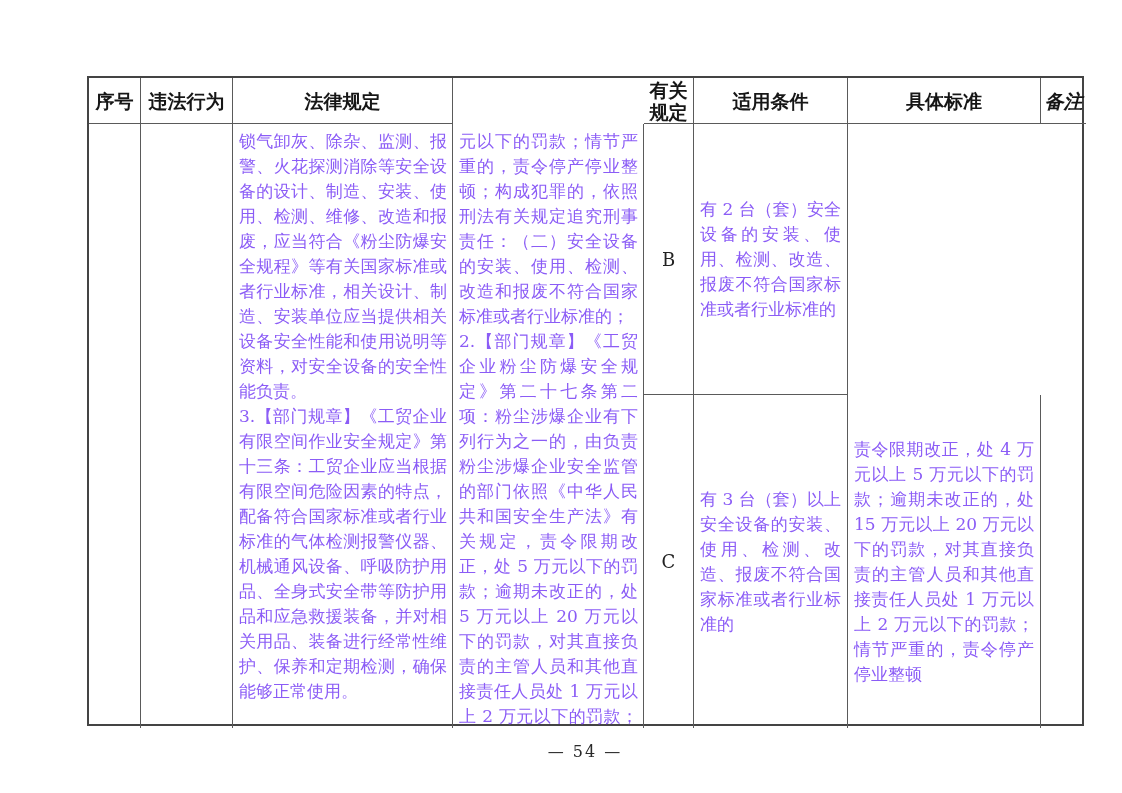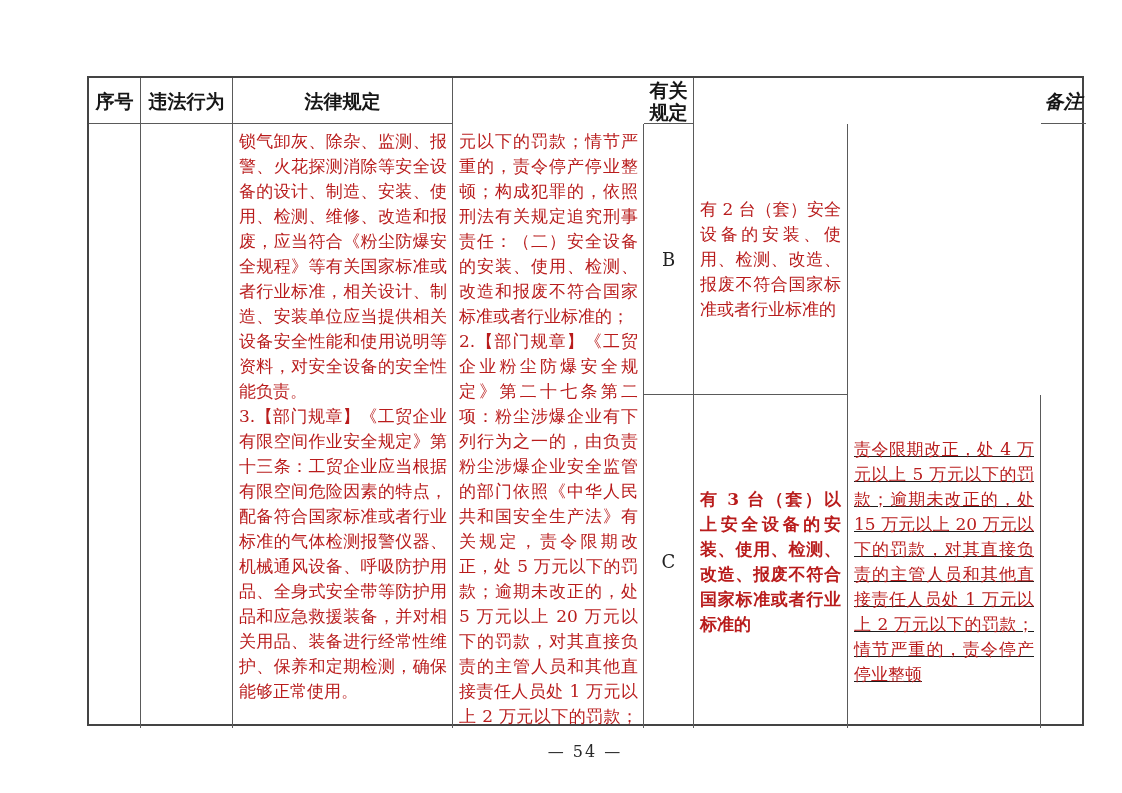--- a/index.html
+++ b/index.html
@@ -43,21 +43,21 @@
     line-height: 22px;
     color: #161616;
     padding: 0 2px;
   }
   .body-text {
     font-size: 17px;
     line-height: 25px;
     text-align: justify;
     text-justify: inter-character;
     white-space: pre-line;
-    color: #b91c1c;
+    color: #8b5cf6;
   }
   .cell.top-align { padding: 5px 5px 0 6px; }
   .cell.center-v {
     display: flex;
     align-items: center;
     padding: 0 6px;
   }
   .tier-cell {
     display: flex;
     align-items: center;
@@ -81,43 +81,45 @@
 <body>
 
 <div class="page">
 
   <div class="doc-table">
 
     <div class="cell th" style="grid-column:1; grid-row:1;">序号</div>
     <div class="cell th" style="grid-column:2; grid-row:1;">违法行为</div>
     <div class="cell th" style="grid-column:3; grid-row:1;">法律规定</div>
     <div class="cell th" style="grid-column:5; grid-row:1;">有关规定</div>
+    <div class="cell th" style="grid-column:6; grid-row:1;">适用条件</div>
+    <div class="cell th" style="grid-column:7; grid-row:1;">具体标准</div>
     <div class="cell th last-col" style="grid-column:8; grid-row:1;">备注</div>
 
     <div class="cell last-row" style="grid-column:1; grid-row:2 / span 2;"></div>
     <div class="cell last-row" style="grid-column:2; grid-row:2 / span 2;"></div>
     <div class="cell last-row top-align" style="grid-column:3; grid-row:2 / span 2;">
       <div class="body-text">锁气卸灰、除杂、监测、报警、火花探测消除等安全设备的设计、制造、安装、使用、检测、维修、改造和报废，应当符合《粉尘防爆安全规程》等有关国家标准或者行业标准，相关设计、制造、安装单位应当提供相关设备安全性能和使用说明等资料，对安全设备的安全性能负责。
 3.【部门规章】《工贸企业有限空间作业安全规定》第十三条：工贸企业应当根据有限空间危险因素的特点，配备符合国家标准或者行业标准的气体检测报警仪器、机械通风设备、呼吸防护用品、全身式安全带等防护用品和应急救援装备，并对相关用品、装备进行经常性维护、保养和定期检测，确保能够正常使用。</div>
     </div>
     <div class="cell last-row top-align" style="grid-column:4; grid-row:2 / span 2;">
       <div class="body-text">元以下的罚款；情节严重的，责令停产停业整顿；构成犯罪的，依照刑法有关规定追究刑事责任：（二）安全设备的安装、使用、检测、改造和报废不符合国家标准或者行业标准的；
 2.【部门规章】《工贸企业粉尘防爆安全规定》第二十七条第二项：粉尘涉爆企业有下列行为之一的，由负责粉尘涉爆企业安全监管的部门依照《中华人民共和国安全生产法》有关规定，责令限期改正，处 5 万元以下的罚款；逾期未改正的，处 5 万元以上 20 万元以下的罚款，对其直接负责的主管人员和其他直接责任人员处 1 万元以上 2 万元以下的罚款；情节严重的，责令停产停业整顿；构成犯罪的，依照刑法有关规定追究刑事责任：（二）粉尘防爆安全设备的安装、使用、检测、改造和报废不符合国家标准或者行业标准的；</div>
     </div>
 
     <div class="cell tier-cell" style="grid-column:5; grid-row:2;">B</div>
     <div class="cell center-v" style="grid-column:6; grid-row:2;align-items:center;">
       <div class="body-text">有 2 台（套）安全设备的安装、使用、检测、改造、报废不符合国家标准或者行业标准的</div>
     </div>
 
     <div class="cell tier-cell last-row" style="grid-column:5; grid-row:3;">C</div>
-    <div class="cell center-v last-row" style="grid-column:6; grid-row:3;font-weight:bold;">
+    <div class="cell center-v last-row" style="grid-column:6; grid-row:3;">
       <div class="body-text">有 3 台（套）以上安全设备的安装、使用、检测、改造、报废不符合国家标准或者行业标准的</div>
     </div>
-    <div class="cell center-v last-row" style="grid-column:7; grid-row:3;text-decoration:underline;">
+    <div class="cell center-v last-row" style="grid-column:7; grid-row:3;">
       <div class="body-text">责令限期改正，处 4 万元以上 5 万元以下的罚款；逾期未改正的，处 15 万元以上 20 万元以下的罚款，对其直接负责的主管人员和其他直接责任人员处 1 万元以上 2 万元以下的罚款；情节严重的，责令停产停业整顿</div>
     </div>
 
     <div class="cell last-col last-row" style="grid-column:8; grid-row:2 / span 2;"></div>
 
   </div>
 
   <div class="footer">— 54 —</div>
 
 </div>

